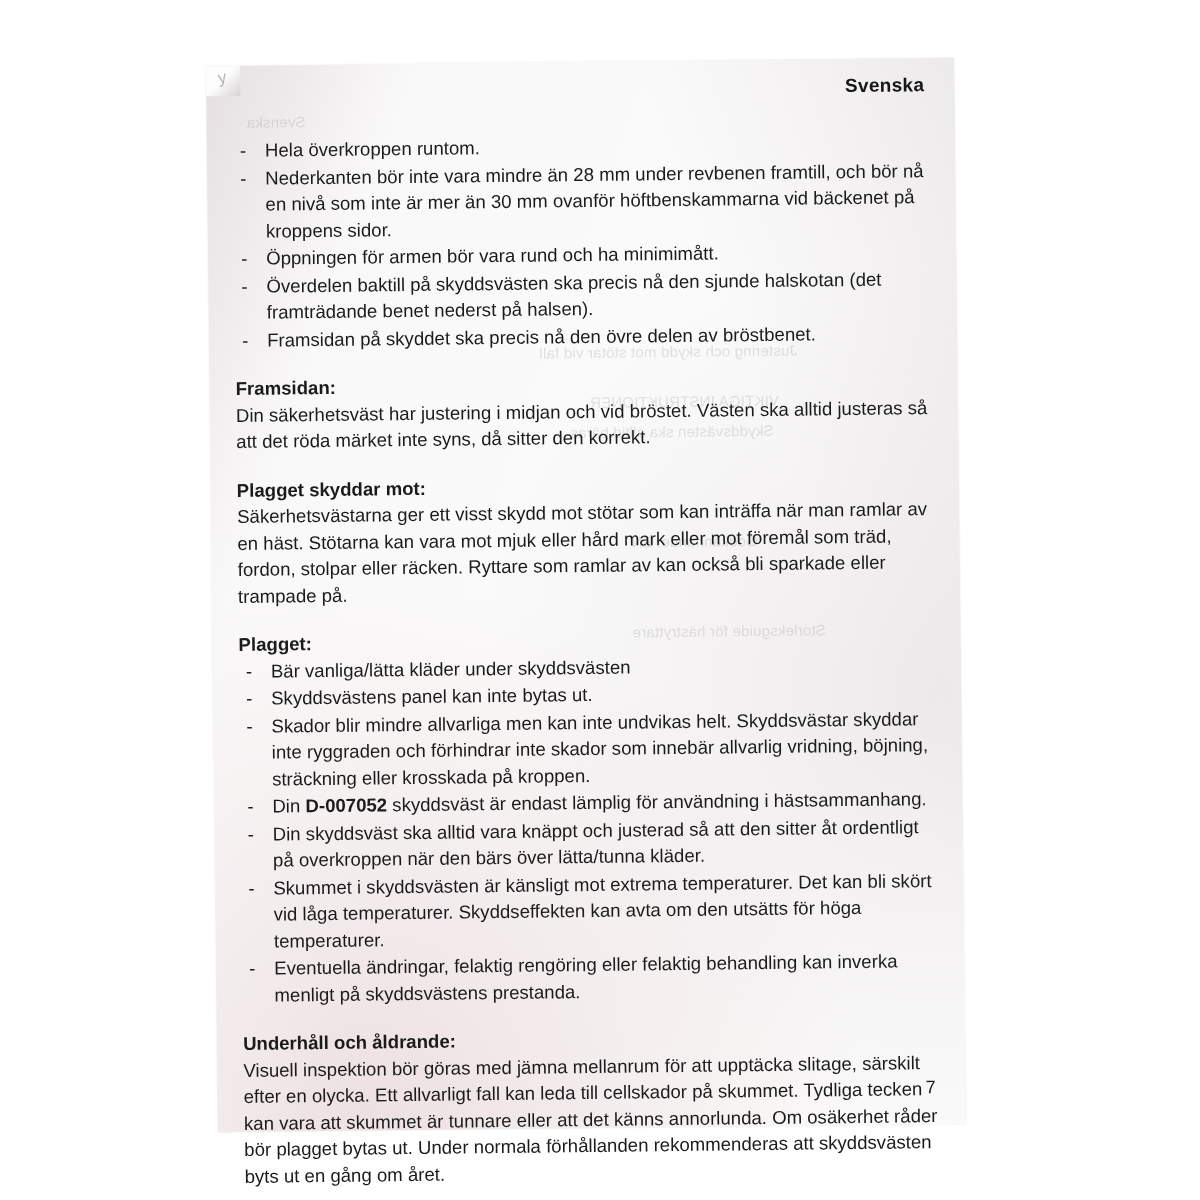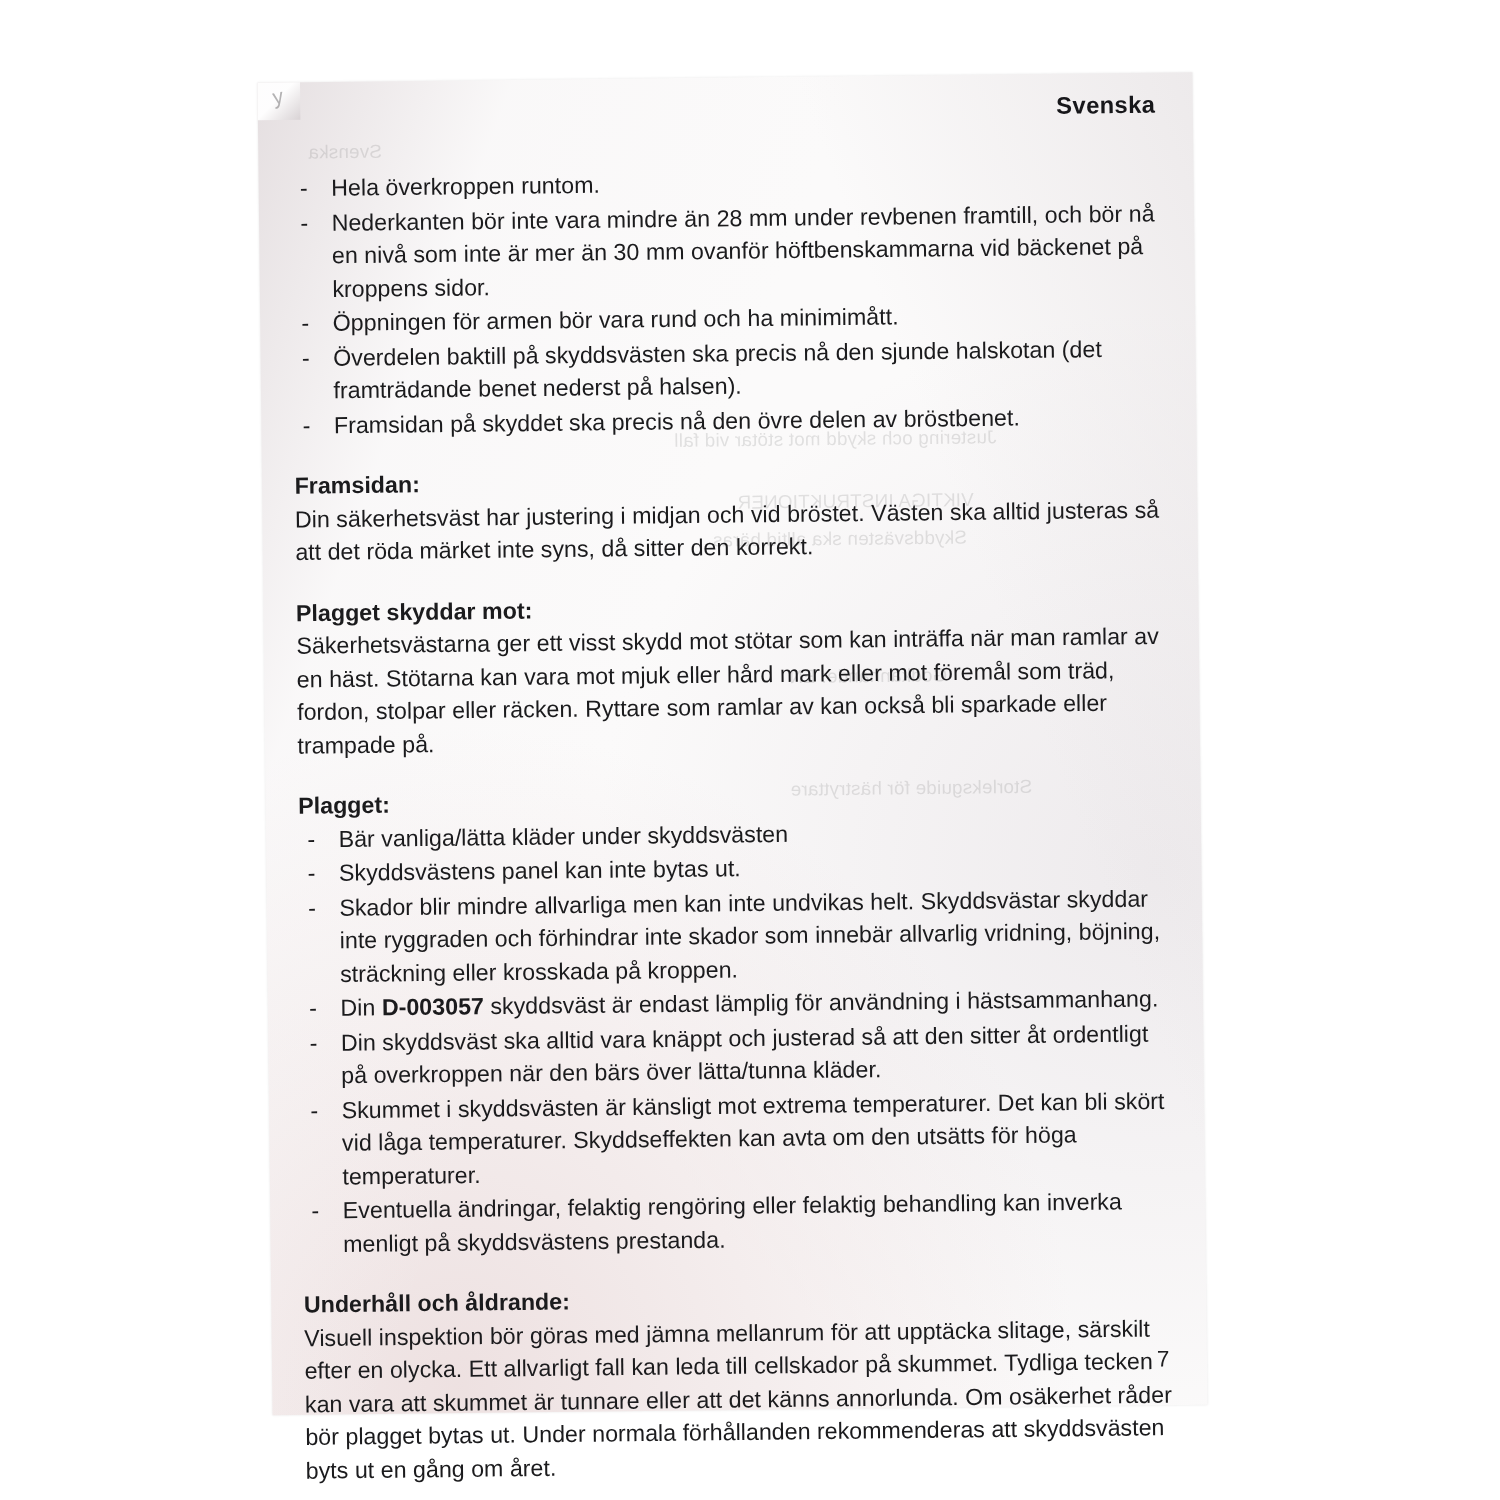--- a/index.html
+++ b/index.html
@@ -187,21 +187,21 @@
           <div class="section-head"><span>Plagget skyddar mot</span><span>:</span></div>
           <p class="para">Säkerhetsvästarna ger ett visst skydd mot stötar som kan inträffa när man ramlar av en häst. Stötarna kan vara mot mjuk eller hård mark eller mot föremål som träd, fordon, stolpar eller räcken. Ryttare som ramlar av kan också bli sparkade eller trampade på.</p>
         </div>
 
         <div class="section">
           <div class="section-head"><span>Plagget</span><span>:</span></div>
           <ul class="dashlist">
             <li>Bär vanliga/lätta kläder under skyddsvästen</li>
             <li>Skyddsvästens panel kan inte bytas ut.</li>
             <li>Skador blir mindre allvarliga men kan inte undvikas helt. Skyddsvästar skyddar inte ryggraden och förhindrar inte skador som innebär allvarlig vridning, böjning, sträckning eller krosskada på kroppen.</li>
-            <li><span>Din </span><span class="strongcode">D-003057</span><span> skyddsväst är endast lämplig för användning i hästsammanhang.</span></li>
+            <li><span>Din </span><span class="strongcode">D-007052</span><span> skyddsväst är endast lämplig för användning i hästsammanhang.</span></li>
             <li>Din skyddsväst ska alltid vara knäppt och justerad så att den sitter åt ordentligt på overkroppen när den bärs över lätta/tunna kläder.</li>
             <li>Skummet i skyddsvästen är känsligt mot extrema temperaturer. Det kan bli skört vid låga temperaturer. Skyddseffekten kan avta om den utsätts för höga temperaturer.</li>
             <li>Eventuella ändringar, felaktig rengöring eller felaktig behandling kan inverka menligt på skyddsvästens prestanda.</li>
           </ul>
         </div>
 
         <div class="section">
           <div class="section-head"><span>Underhåll och åldrande</span><span>:</span></div>
           <p class="para">Visuell inspektion bör göras med jämna mellanrum för att upptäcka slitage, särskilt efter en olycka. Ett allvarligt fall kan leda till cellskador på skummet. Tydliga tecken kan vara att skummet är tunnare eller att det känns annorlunda. Om osäkerhet råder bör plagget bytas ut. Under normala förhållanden rekommenderas att skyddsvästen byts ut en gång om året.</p>
         </div>

